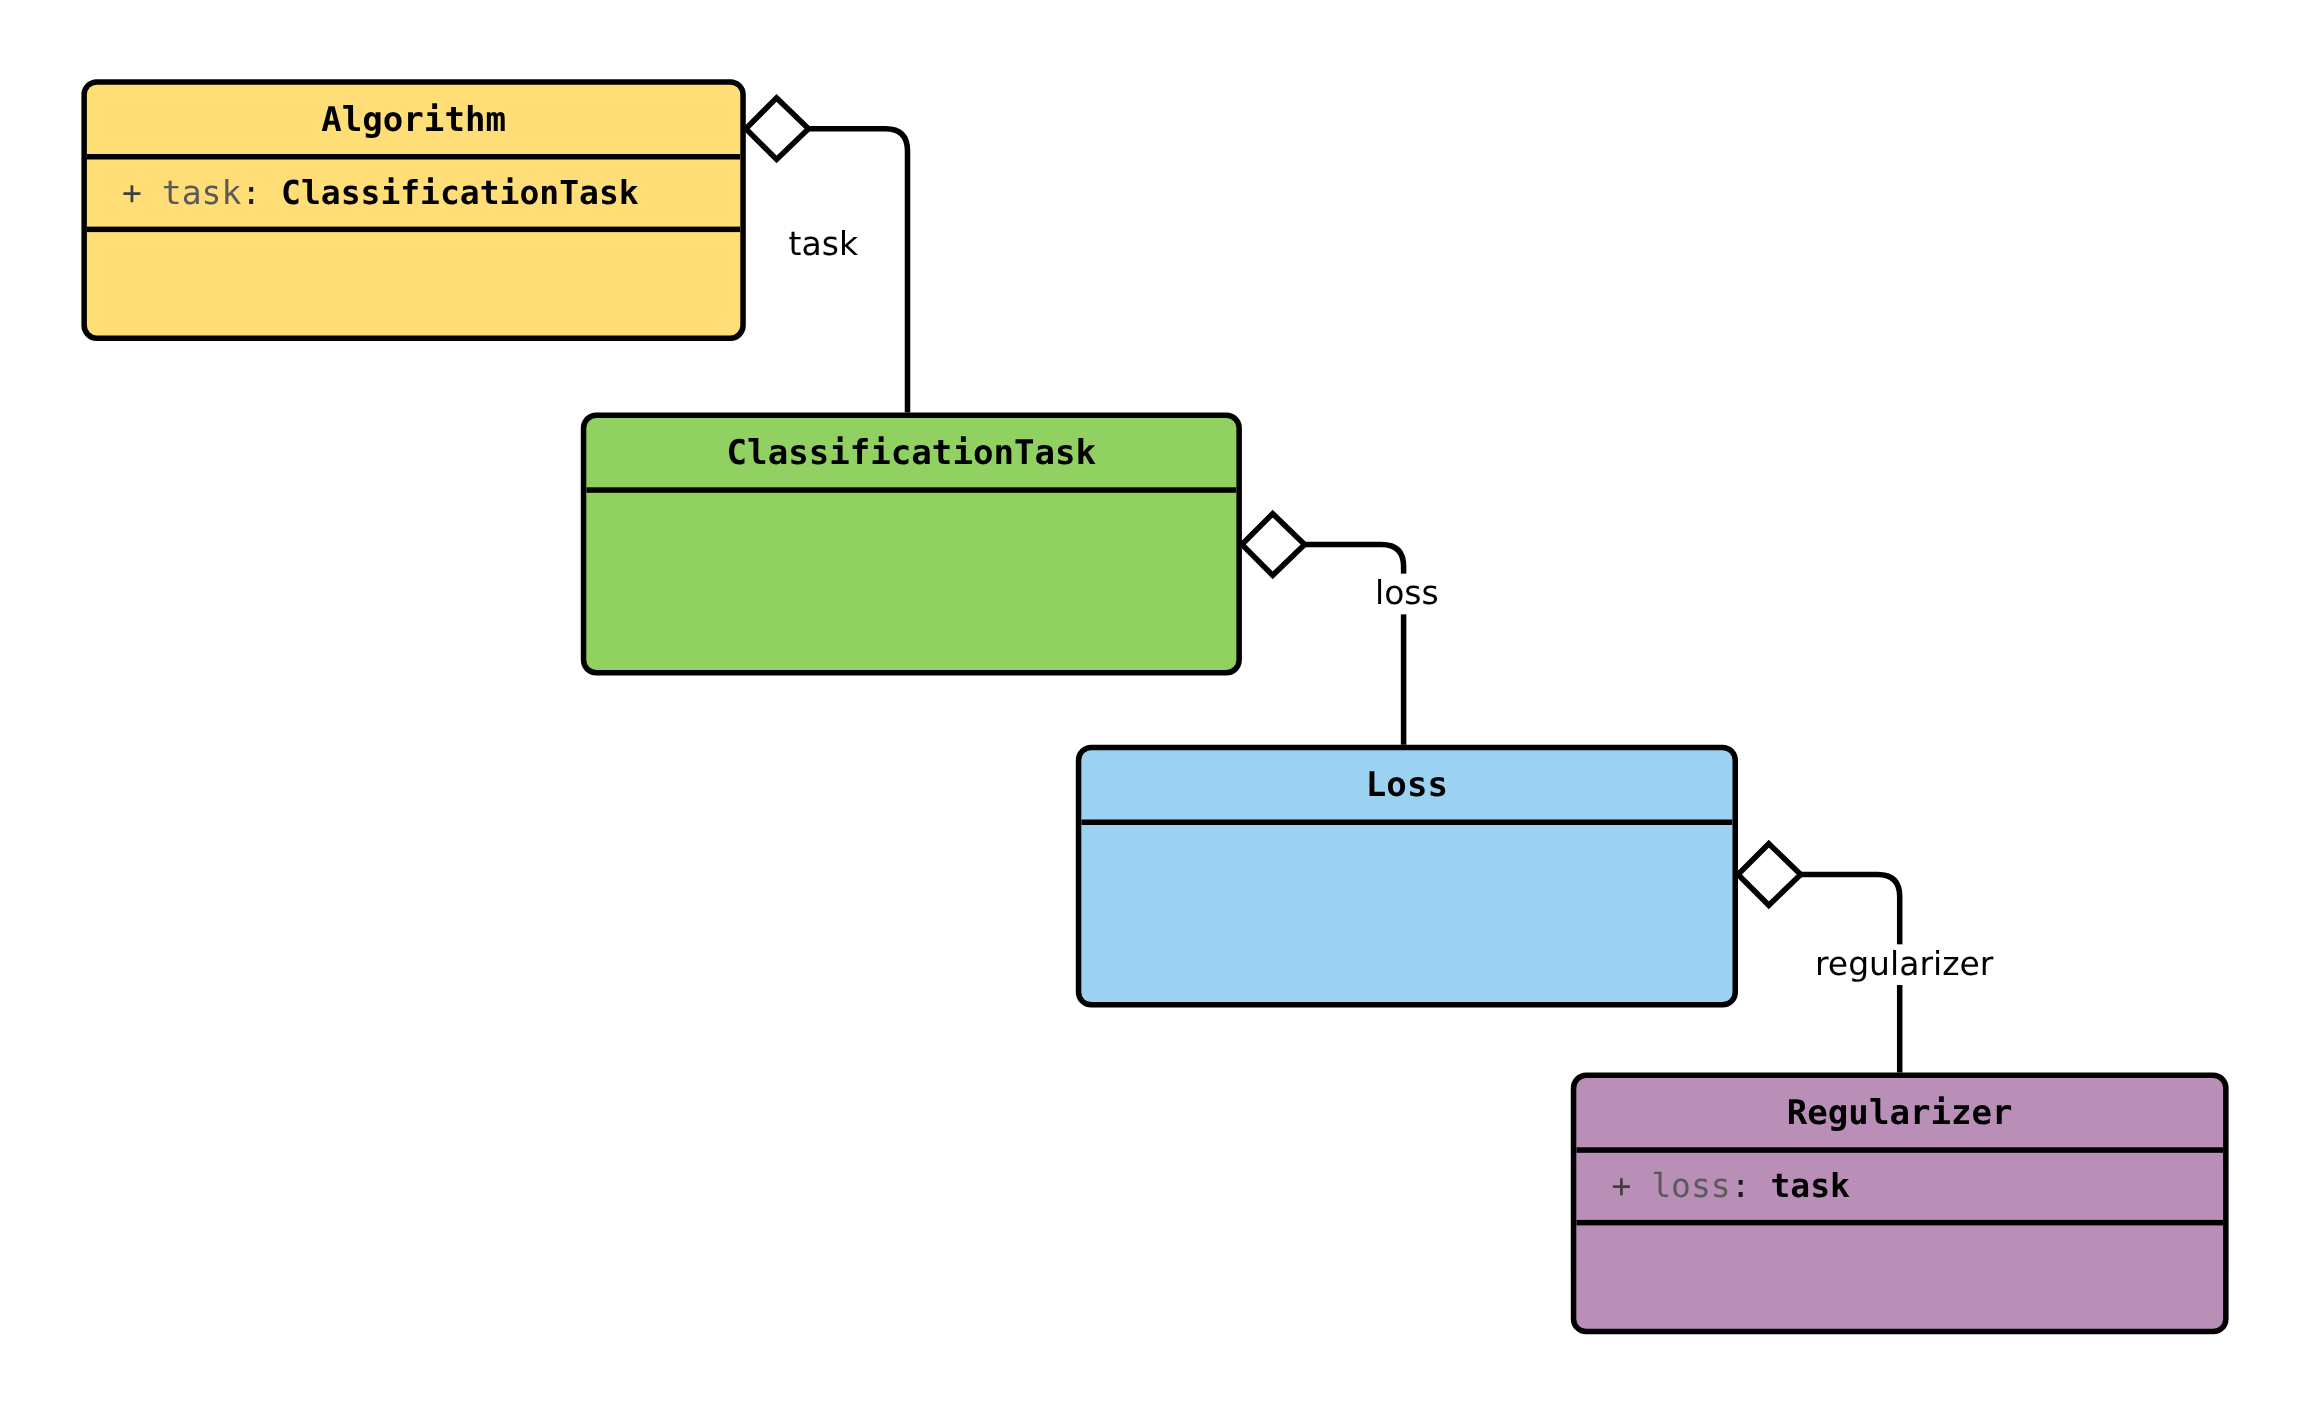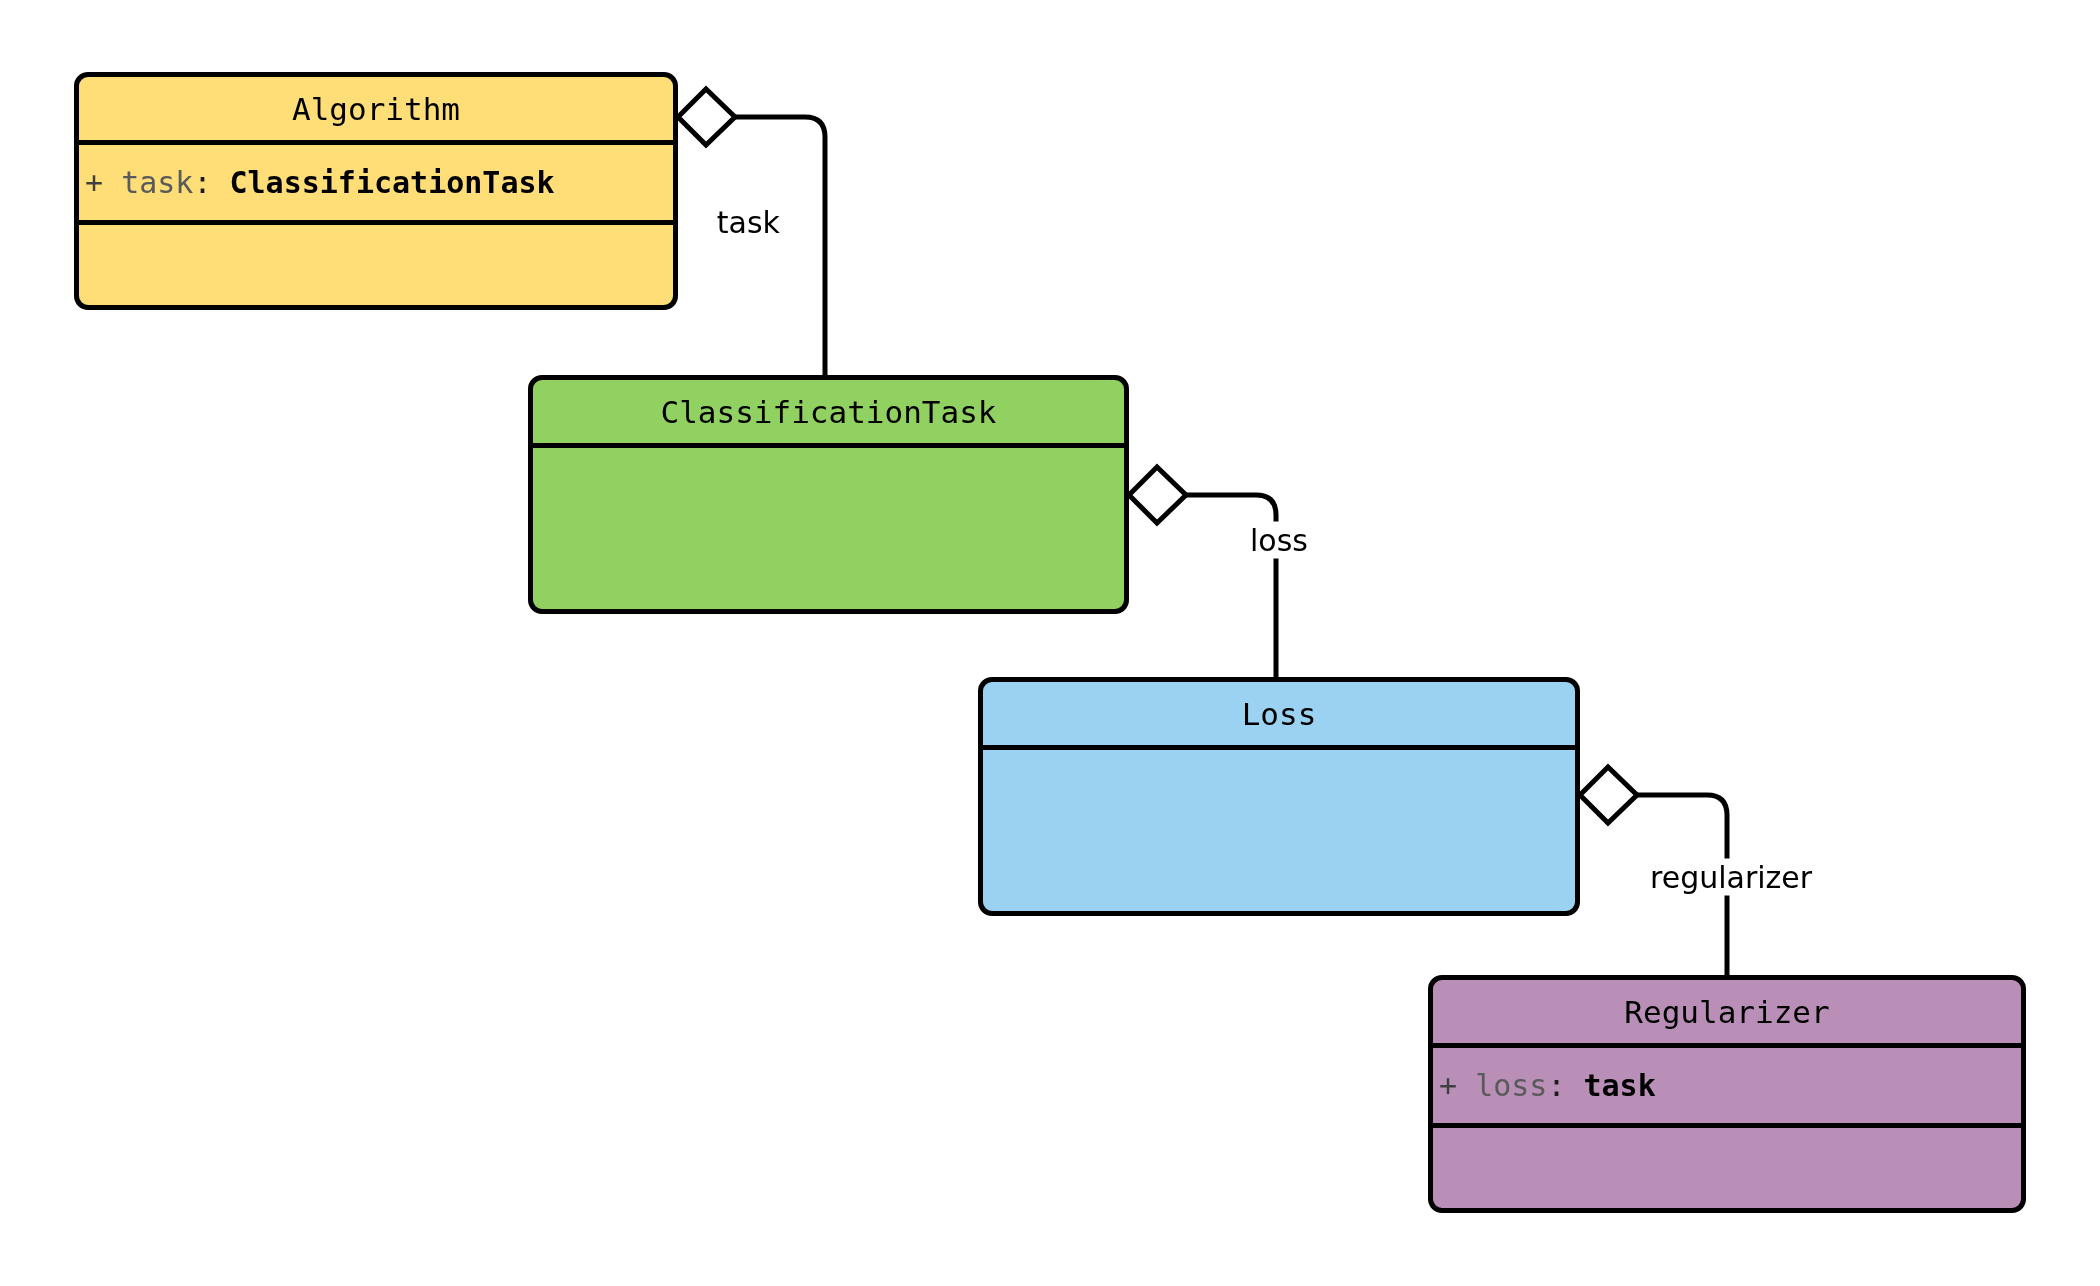--- a/index.html
+++ b/index.html
@@ -24,32 +24,32 @@
     display: flex;
     flex-direction: column;
   }
   .uml-title {
     box-sizing: border-box;
     height: 68px;
     display: flex;
     align-items: center;
     justify-content: center;
     font-family: "DejaVu Sans Mono", monospace;
-    font-weight: normal;
+    font-weight: bold;
     font-size: 31px;
     color: #000000;
     letter-spacing: 0px;
     border-bottom: 5px solid #000000;
   }
   .uml-attrs {
     box-sizing: border-box;
-    height: 80px;
+    height: 66px;
     display: flex;
     align-items: center;
-    padding-left: 6px;
+    padding-left: 32px;
     border-bottom: 5px solid #000000;
   }
   .uml-methods {
     box-sizing: border-box;
     flex: 1 1 auto;
   }
   .attr-line {
     font-family: "DejaVu Sans Mono", monospace;
     font-size: 30px;
     white-space: pre;

